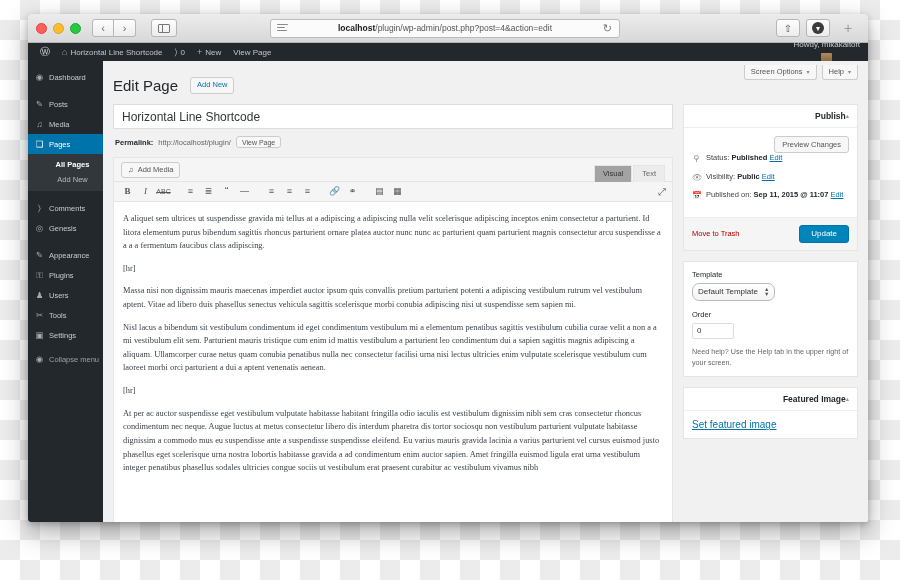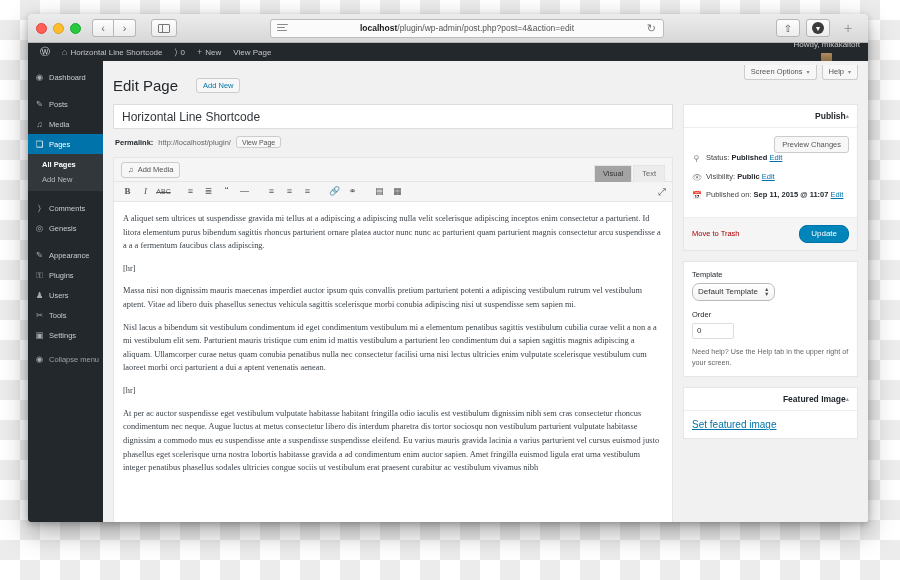--- a/index.html
+++ b/index.html
@@ -62,21 +62,21 @@
     width: 26px; height: 18px; margin-left: 7px;
     background: linear-gradient(#fdfdfd,#ededed);
     border: 1px solid #b6b6b6; border-radius: 3px;
     display: flex; align-items: center; justify-content: center;
   }
   .sb-icon { width: 12px; height: 9px; border: 1px solid #777; border-radius: 1px; position: relative; }
   .sb-icon:after { content:""; position:absolute; left:3px; top:-1px; bottom:-1px; width:1px; background:#777; }
 
   #url-field {
     position: absolute;
-    left: 242px; width: 394px;
+    left: 242px; width: 350px;
     height: 19px;
     background: #fbfbfb;
     border: 1px solid #bcbcbc;
     border-radius: 3px;
     display: flex; align-items: center; justify-content: center;
     font-size: 8.5px; color: #555;
     white-space: nowrap;
   }
   #url-field .host { color: #1a1a1a; font-weight: bold; }
   #reader-icon {
@@ -138,21 +138,21 @@
     white-space: nowrap;
   }
   .menu-item .mi-icon { width: 9px; font-size: 8.5px; color: #a7aaad; text-align: center; line-height: 1; }
   .menu-item.current { background: #0073aa; color: #fff; position: relative; }
   .menu-item.current .mi-icon { color: #fff; }
   .menu-item.current:after {
     content: ""; position: absolute; right: -6px; top: 50%; margin-top: -6px;
     border: 6px solid transparent; border-left-color: #0073aa;
   }
   #submenu { background: #32373c; padding: 3px 0 4px 0; }
-  .submenu-item { padding: 3px 0 3px 14px; font-size: 7.5px; color: #b4b9be; }
+  .submenu-item { padding: 3px 0 3px 14px; font-size: 7.5px; color: #b4b9be; text-align: center; }
   .submenu-item.current { color: #fff; font-weight: bold; }
   .menu-sep { height: 7px; }
   .menu-item.collapse { color: #9aa0a6; margin-top: 4px; }
 
   
   #wp-content {
     flex: 1; min-width: 0;
     background: #f1f1f1;
     padding: 8px 10px 0 10px;
     position: relative;
@@ -164,21 +164,21 @@
   }
   .screen-btn {
     background: #f7f7f7; border: 1px solid #ccc; border-top: none;
     border-radius: 0 0 3px 3px;
     font-size: 7.5px; color: #555;
     padding: 2px 6px 3px 6px;
     display: flex; align-items: center; gap: 4px;
   }
   .caret-dn { font-size: 6px; color: #888; }
 
-  #page-head { display: flex; align-items: center; gap: 18px; margin: 8px 0 10px 0; }
+  #page-head { display: flex; gap: 12px; margin: 8px 0 10px 0; }
   #page-title-text { font-size: 15px; font-weight: normal; color: #23282d; }
   #add-new-btn {
     font-size: 7.5px; color: #0073aa;
     background: #f7f7f7; border: 1px solid #ccc; border-radius: 3px;
     padding: 2px 6px;
   }
 
   #postbox-wrap { display: flex; gap: 10px; align-items: flex-start; }
   #post-body-main { flex: 1; min-width: 0; }
 
@@ -263,21 +263,21 @@
   .pub-line { display: flex; align-items: flex-start; gap: 5px; margin-bottom: 7px; line-height: 1.45; }
   .pub-line .pi { color: #82878c; font-size: 8px; width: 9px; flex: 0 0 9px; text-align: center; }
   .pub-line b { color: #23282d; }
   .lnk { color: #0073aa; text-decoration: underline; }
   #publish-actions {
     border-top: 1px solid #eee; background: #f5f5f5;
     padding: 7px 8px; display: flex; align-items: center; justify-content: space-between;
   }
   #trash-link { color: #a00; font-size: 7.5px; text-decoration: none; }
   #update-btn {
-    background: #0085ba; border: 1px solid #0073aa; border-radius: 8px;
+    background: #0085ba; border: 1px solid #0073aa; border-radius: 3px;
     color: #fff; font-size: 8px; padding: 3.5px 11px;
   }
   .fld-label { font-size: 7.5px; color: #23282d; margin-bottom: 4px; }
   #template-select {
     display: inline-flex; align-items: center; gap: 6px;
     background: linear-gradient(#fff,#f4f4f4);
     border: 1px solid #bbb; border-radius: 7px;
     padding: 3px 5px; font-size: 8px; color: #333;
     margin-bottom: 9px;
   }

